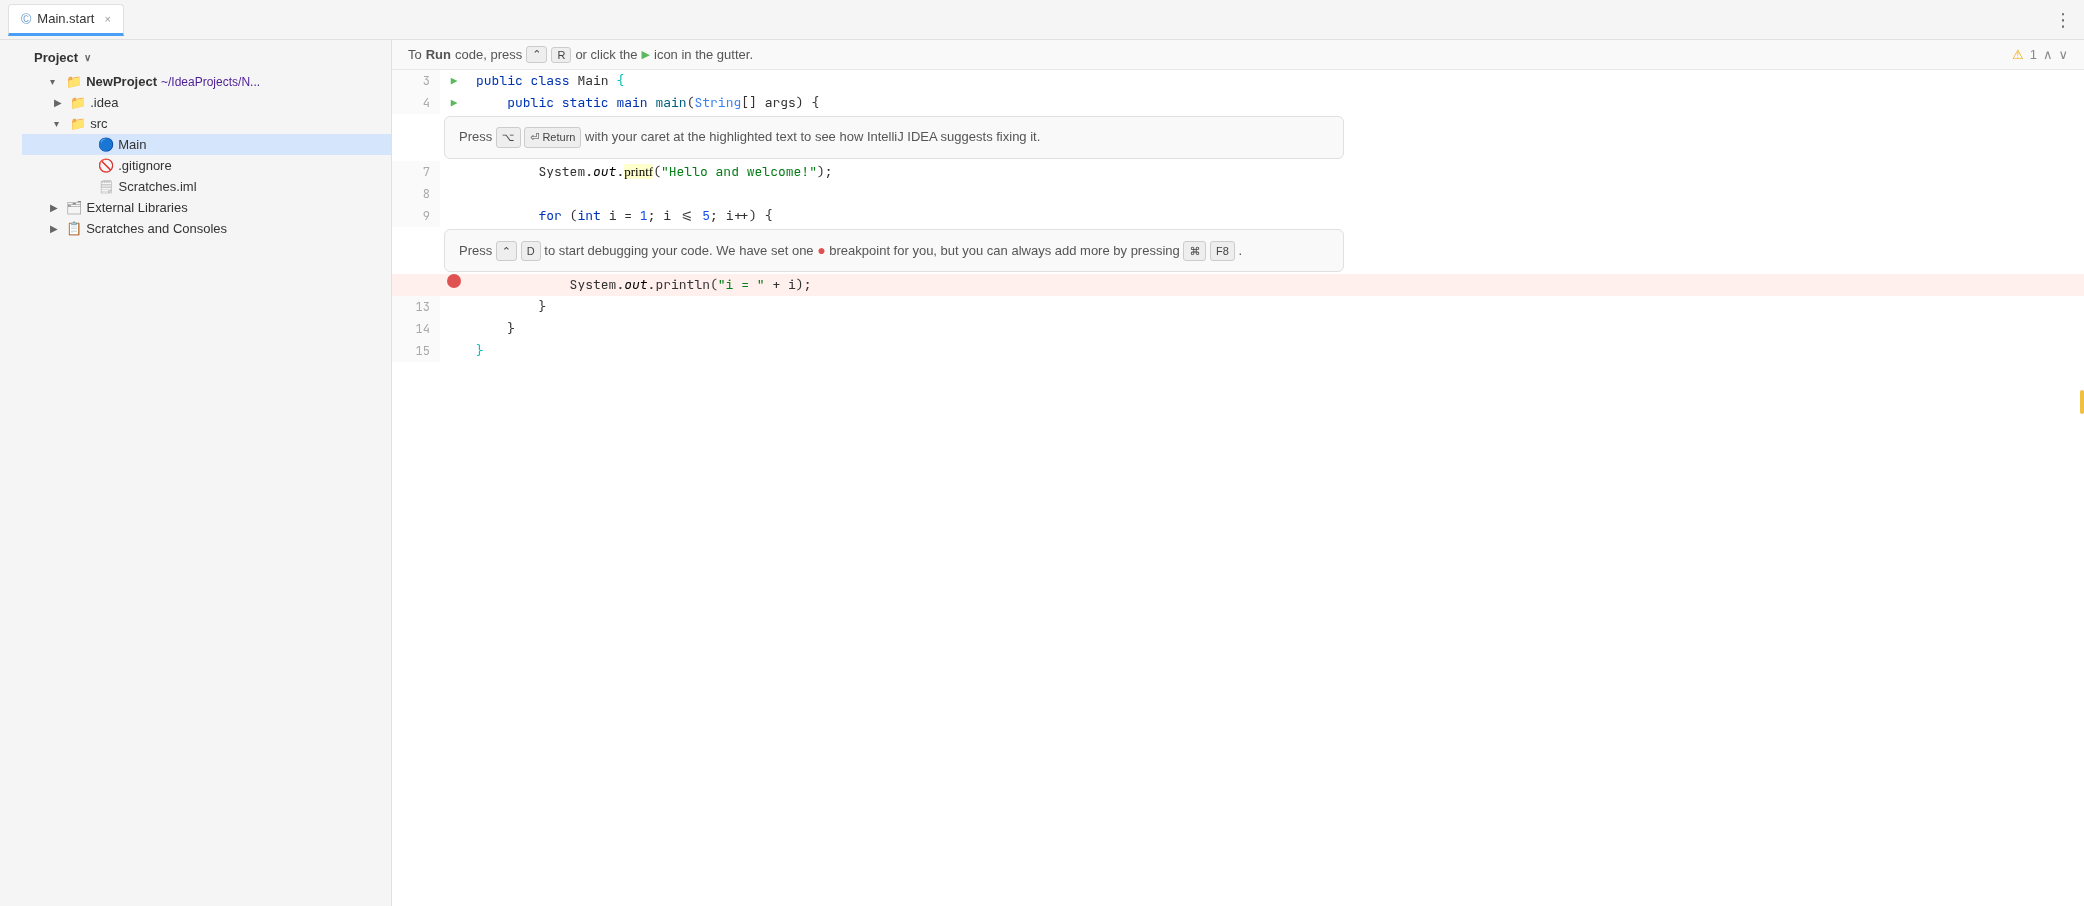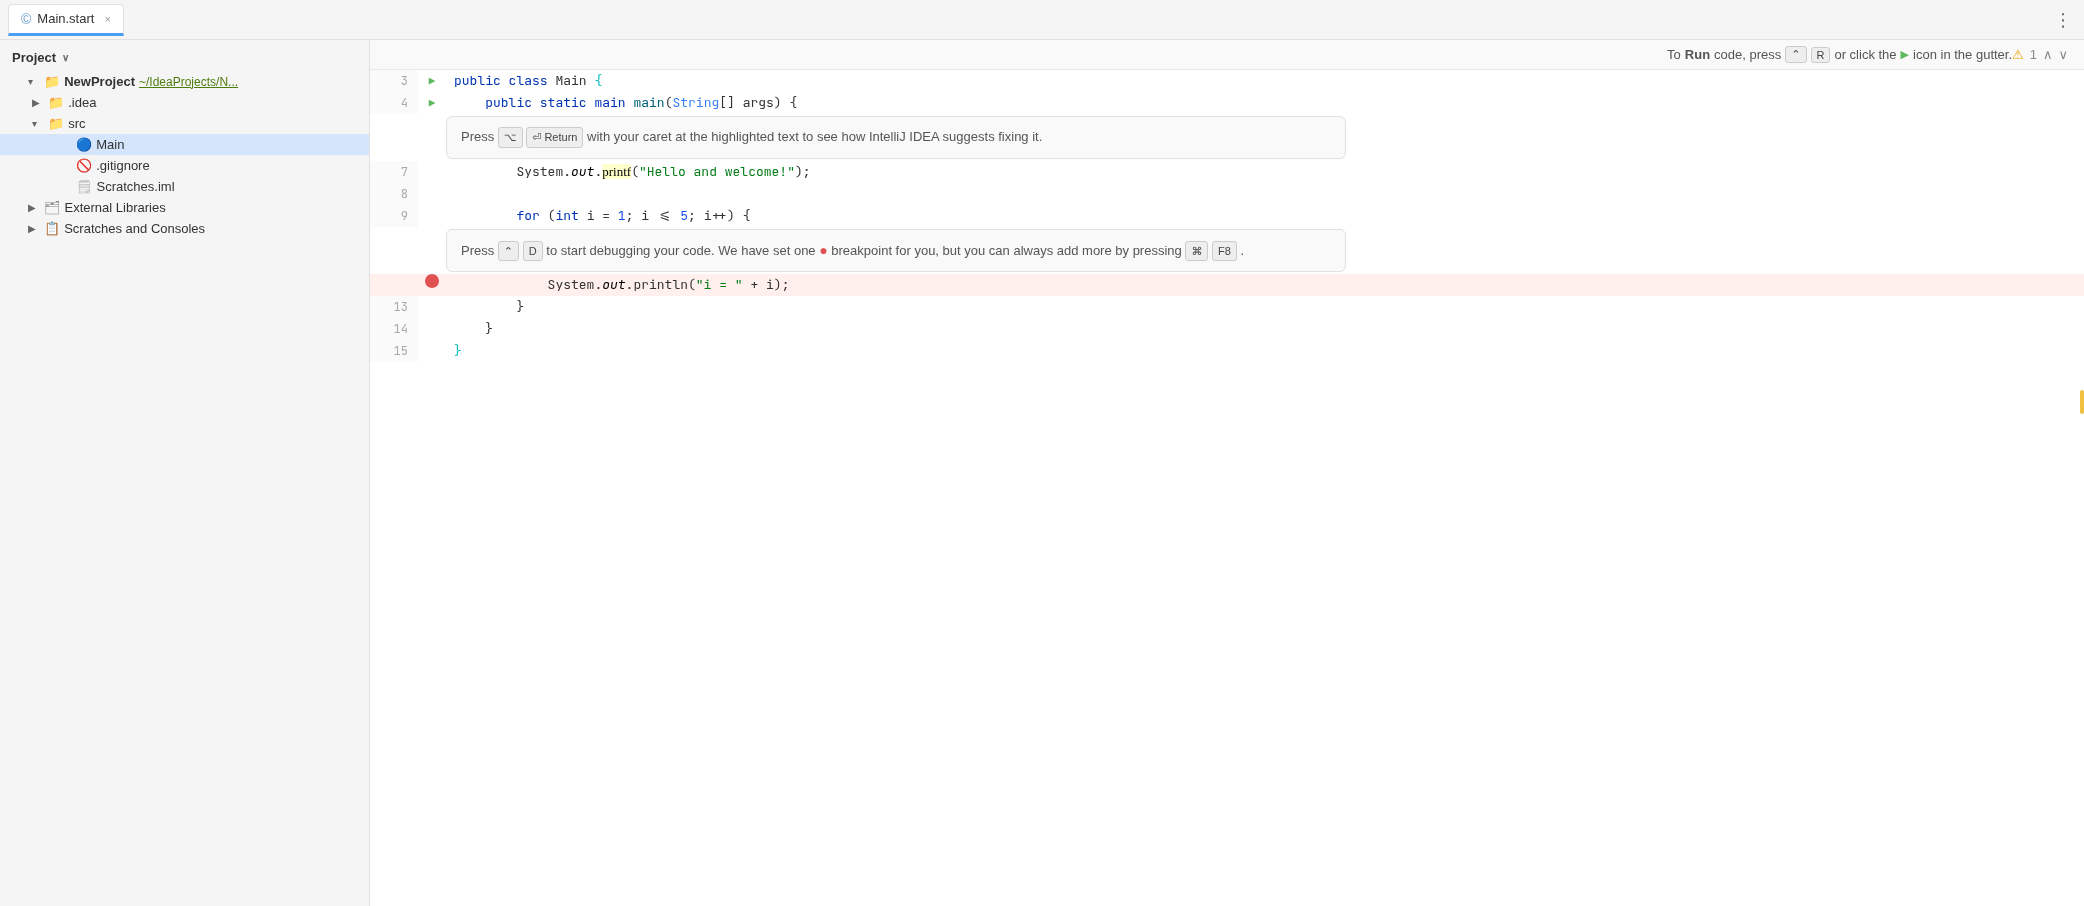--- a/index.html
+++ b/index.html
@@ -70,20 +70,21 @@
     }
 
     
     .sidebar {
       width: 370px;
       min-width: 370px;
       background: #f5f5f5;
       border-right: 1px solid #e0e0e0;
       overflow: auto;
       padding: 4px 0;
+      margin-left: 22px;
     }
     .sidebar-header {
       display: flex;
       align-items: center;
       gap: 6px;
       padding: 6px 12px;
       font-weight: 700;
       font-size: 13px;
       color: #333;
       cursor: pointer;
@@ -120,21 +121,21 @@
       flex-direction: column;
       background: #ffffff;
       overflow: hidden;
       position: relative;
     }
 
     
     .hint-bar {
       display: flex;
       align-items: center;
-      justify-content: flex-end;
+      justify-content: space-between;
       background: #f9f9f9;
       border-bottom: 1px solid #e8e8e8;
       padding: 6px 16px;
       font-size: 13px;
       color: #555;
     }
     .hint-bar-left {
       display: flex;
       align-items: center;
       gap: 4px;
@@ -241,21 +242,21 @@
     .plain { color: #333; }
     .highlight-word {
       background: #ffffcc;
       border-radius: 2px;
       font-family: Liberation Serif, serif;
     }
     .teal-bracket { color: #08bdba; }
 
     
     .tooltip-box {
-      margin: 2px 0 2px 76px;
+      margin: 2px 0 2px 52px;
       background: #f9f9f9;
       border: 1px solid #e0e0e0;
       border-radius: 6px;
       padding: 10px 14px;
       font-family: -apple-system, BlinkMacSystemFont, 'Segoe UI', sans-serif;
       font-size: 13px;
       color: #555;
       max-width: 900px;
       line-height: 1.5;
     }
@@ -301,21 +302,21 @@
     <div class="sidebar-header">
       <span style="font-weight:700;">Project</span>
       <span class="chevron">∨</span>
     </div>
 
     <div class="tree-item">
       <span class="indent1" style="display:inline-flex;align-items:center;gap:4px;">
         <span class="chevron-icon">▾</span>
         <span class="folder-icon">📁</span>
         <strong>NewProject</strong>
-        <span style="color:#4d7c0f;font-size:12px;text-decoration:underline;"> ~/IdeaProjects/N...</span>
+        <span style="color:#4c1d95;font-size:12px;"> ~/IdeaProjects/N...</span>
       </span>
     </div>
 
     <div class="tree-item">
       <span style="display:inline-flex;align-items:center;gap:4px;margin-left:20px;">
         <span class="chevron-icon">▶</span>
         <span style="color:#ccc;">📁</span>
         <span>.idea</span>
       </span>
     </div>

